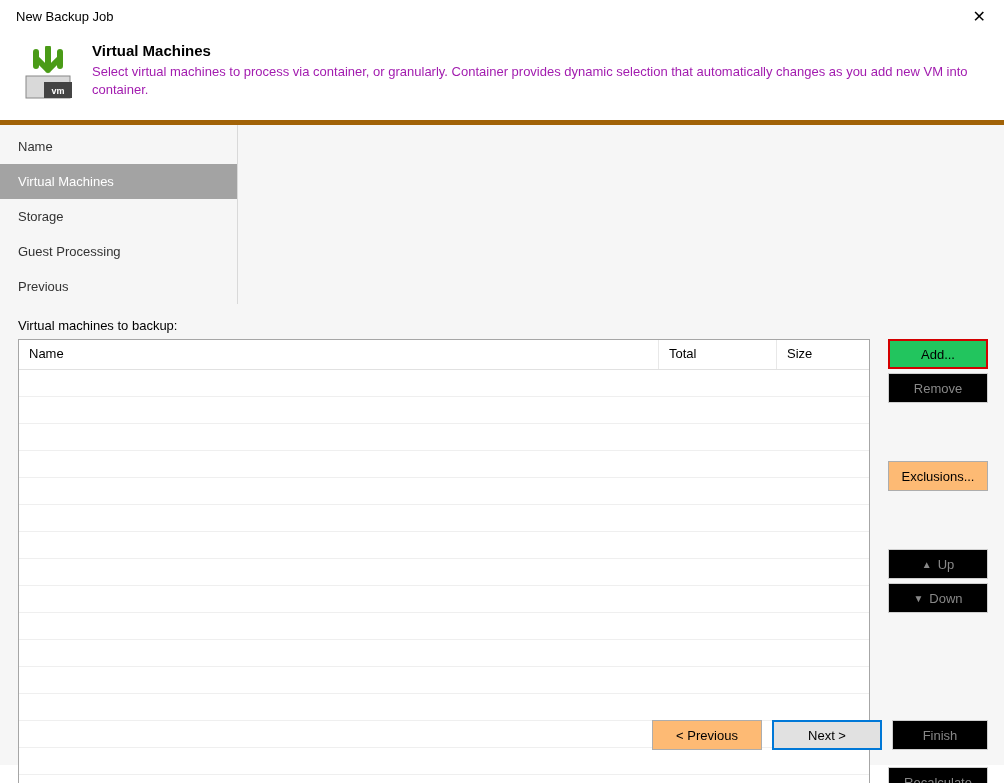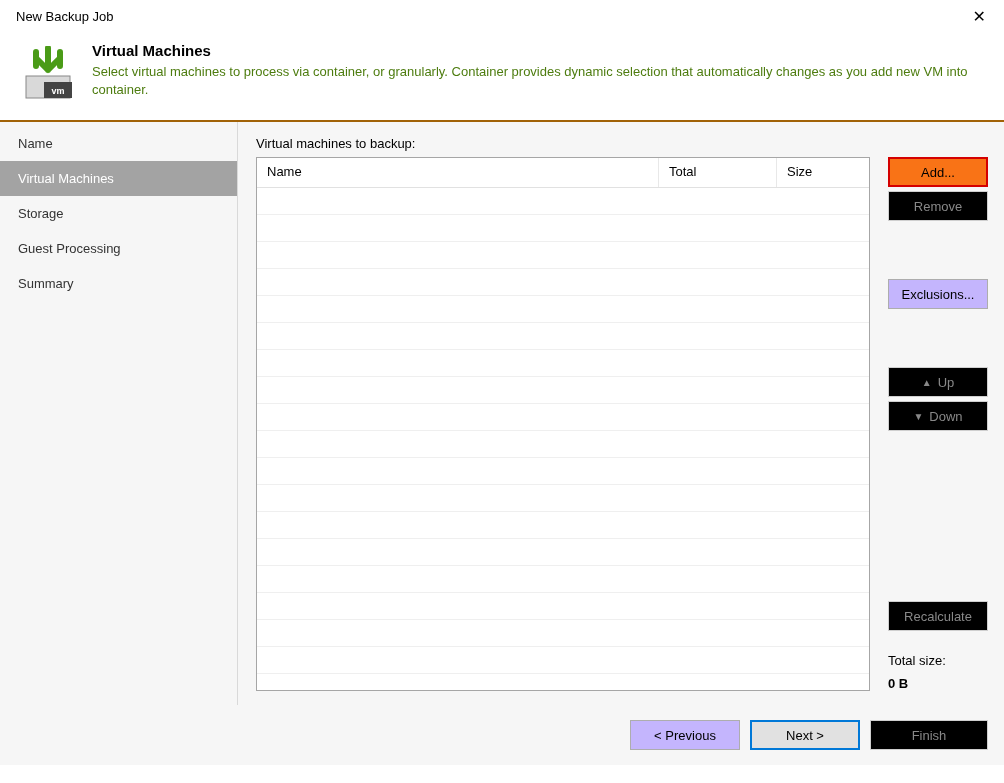--- a/index.html
+++ b/index.html
@@ -5,46 +5,46 @@
     * { box-sizing: border-box; margin: 0; padding: 0; font-family: "Segoe UI", Tahoma, sans-serif; }
     body { background: #fff; width: 1004px; height: 783px; position: relative; font-size: 13px; color: #000; }
 
     .titlebar { height: 32px; display: flex; align-items: center; justify-content: space-between; padding: 0 10px 0 16px; }
     .titlebar-title { font-size: 13px; }
     .close-x { font-family: Arial; font-size: 16px; cursor: pointer; padding: 4px 8px; }
 
     .header { display: flex; padding: 10px 20px 18px 20px; align-items: flex-start; }
     .header-icon { width: 56px; height: 56px; flex-shrink: 0; margin-right: 16px; margin-top: 4px; }
     .header-text h1 { font-size: 15px; font-weight: 700; margin-bottom: 4px; }
-    .header-text p { font-size: 13px; color: #4d7c0f; line-height: 1.4; }
+    .header-text p { font-size: 13px; color: #a21caf; line-height: 1.4; }
 
-    .body { display: flex; height: 585px; border-top: 2px solid #a16207; background: #f6f6f6; }
+    .body { display: flex; height: 585px; border-top: 5px solid #a16207; background: #f6f6f6; flex-direction: column; }
 
     .sidebar { width: 238px; flex-shrink: 0; border-right: 1px solid #d9d9d9; padding-top: 4px; }
     .sidebar-item { padding: 10px 18px; font-size: 13px; color: #333; cursor: pointer; }
     .sidebar-item.selected { background: #a3a3a3; color: #fff; }
 
     .main { flex: 1; padding: 14px 16px 14px 18px; display: flex; flex-direction: column; }
     .main-label { margin-bottom: 6px; }
 
     .content-row { display: flex; gap: 18px; flex: 1; min-height: 0; }
 
     .table-wrap { flex: 1; border: 1px solid #a6a6a6; background: #fff; display: flex; flex-direction: column; }
     .thead { display: flex; height: 30px; border-bottom: 1px solid #e1e1e1; background: #fff; }
     .th { padding: 6px 10px; font-size: 13px; border-right: 1px solid #e8e8e8; }
     .th-name { flex: 1; }
     .th-type { width: 118px; }
     .th-size { width: 92px; border-right: none; }
     .tbody { flex: 1; overflow: hidden; }
     .trow { height: 27px; border-bottom: 1px solid #efefef; }
 
     .side-buttons { width: 100px; display: flex; flex-direction: column; }
-    .btn { height: 30px; background: #c4b5fd; border: 1px solid #adadad; font-size: 13px; cursor: pointer; display: flex; align-items: center; justify-content: center; gap: 6px; }
+    .btn { height: 30px; background: #fdba74; border: 1px solid #adadad; font-size: 13px; cursor: pointer; display: flex; align-items: center; justify-content: center; gap: 6px; }
     .btn.disabled { color: #888; border-color: #cfcfcf; background: #000000; cursor: default; }
-    .btn.highlighted { border: 2px solid #d40000; background: #f97316; }
+    .btn.highlighted { border: 2px solid #d40000; background: #22c55e; }
     .arrow { font-size: 10px; color: #888; }
     .gap-sm { height: 4px; }
     .gap-md { height: 58px; }
     .gap-lg { flex: 1; }
     .total-label { margin-top: 22px; font-size: 13px; }
     .total-val { font-weight: 700; font-size: 13px; margin-top: 8px; }
 
     .footer { height: 60px; display: flex; align-items: center; justify-content: flex-end; gap: 10px; padding: 0 0; background: #f6f6f6; }
     .footer .btn { width: 110px; }
     .btn.default-outline { border: 2px solid #0078d7; background: #e1e1e1; text-align: right; }
@@ -72,21 +72,21 @@
   </div>
 </div>
 
 <div class="body">
 
   <div class="sidebar">
     <div class="sidebar-item">Name</div>
     <div class="sidebar-item selected">Virtual Machines</div>
     <div class="sidebar-item">Storage</div>
     <div class="sidebar-item">Guest Processing</div>
-    <div class="sidebar-item">Summary</div>
+    <div class="sidebar-item">Previous</div>
   </div>
 
   <div class="main">
     <div class="main-label">Virtual machines to backup:</div>
 
     <div class="content-row">
       <div class="table-wrap">
         <div class="thead">
           <div class="th th-name">Name</div>
           <div class="th th-type">Total</div>
@@ -136,15 +136,15 @@
         <div class="total-val">0 B</div>
       </div>
     </div>
   </div>
 
 </div>
 
 <div class="footer">
   <button class="btn" style="width:110px">&lt; Previous</button>
   <button class="btn default-outline" style="width:110px">Next &gt;</button>
-  <button class="btn disabled" style="width:118px">Finish</button>
+  <button class="btn disabled" style="width:96px">Finish</button>
   <div style="width:6px"></div>
 </div>
 
 </body></html>

